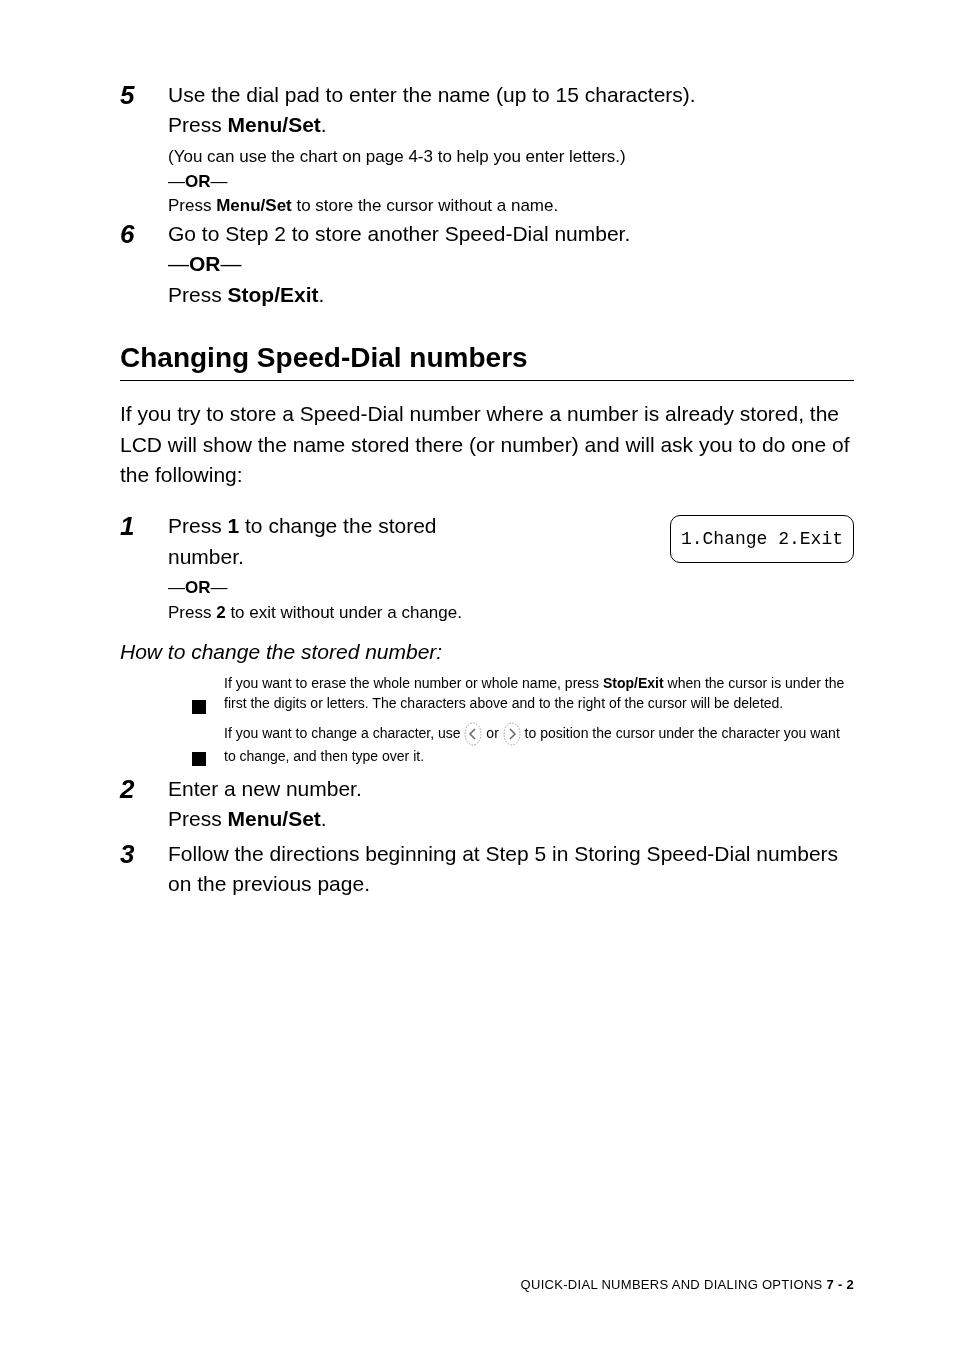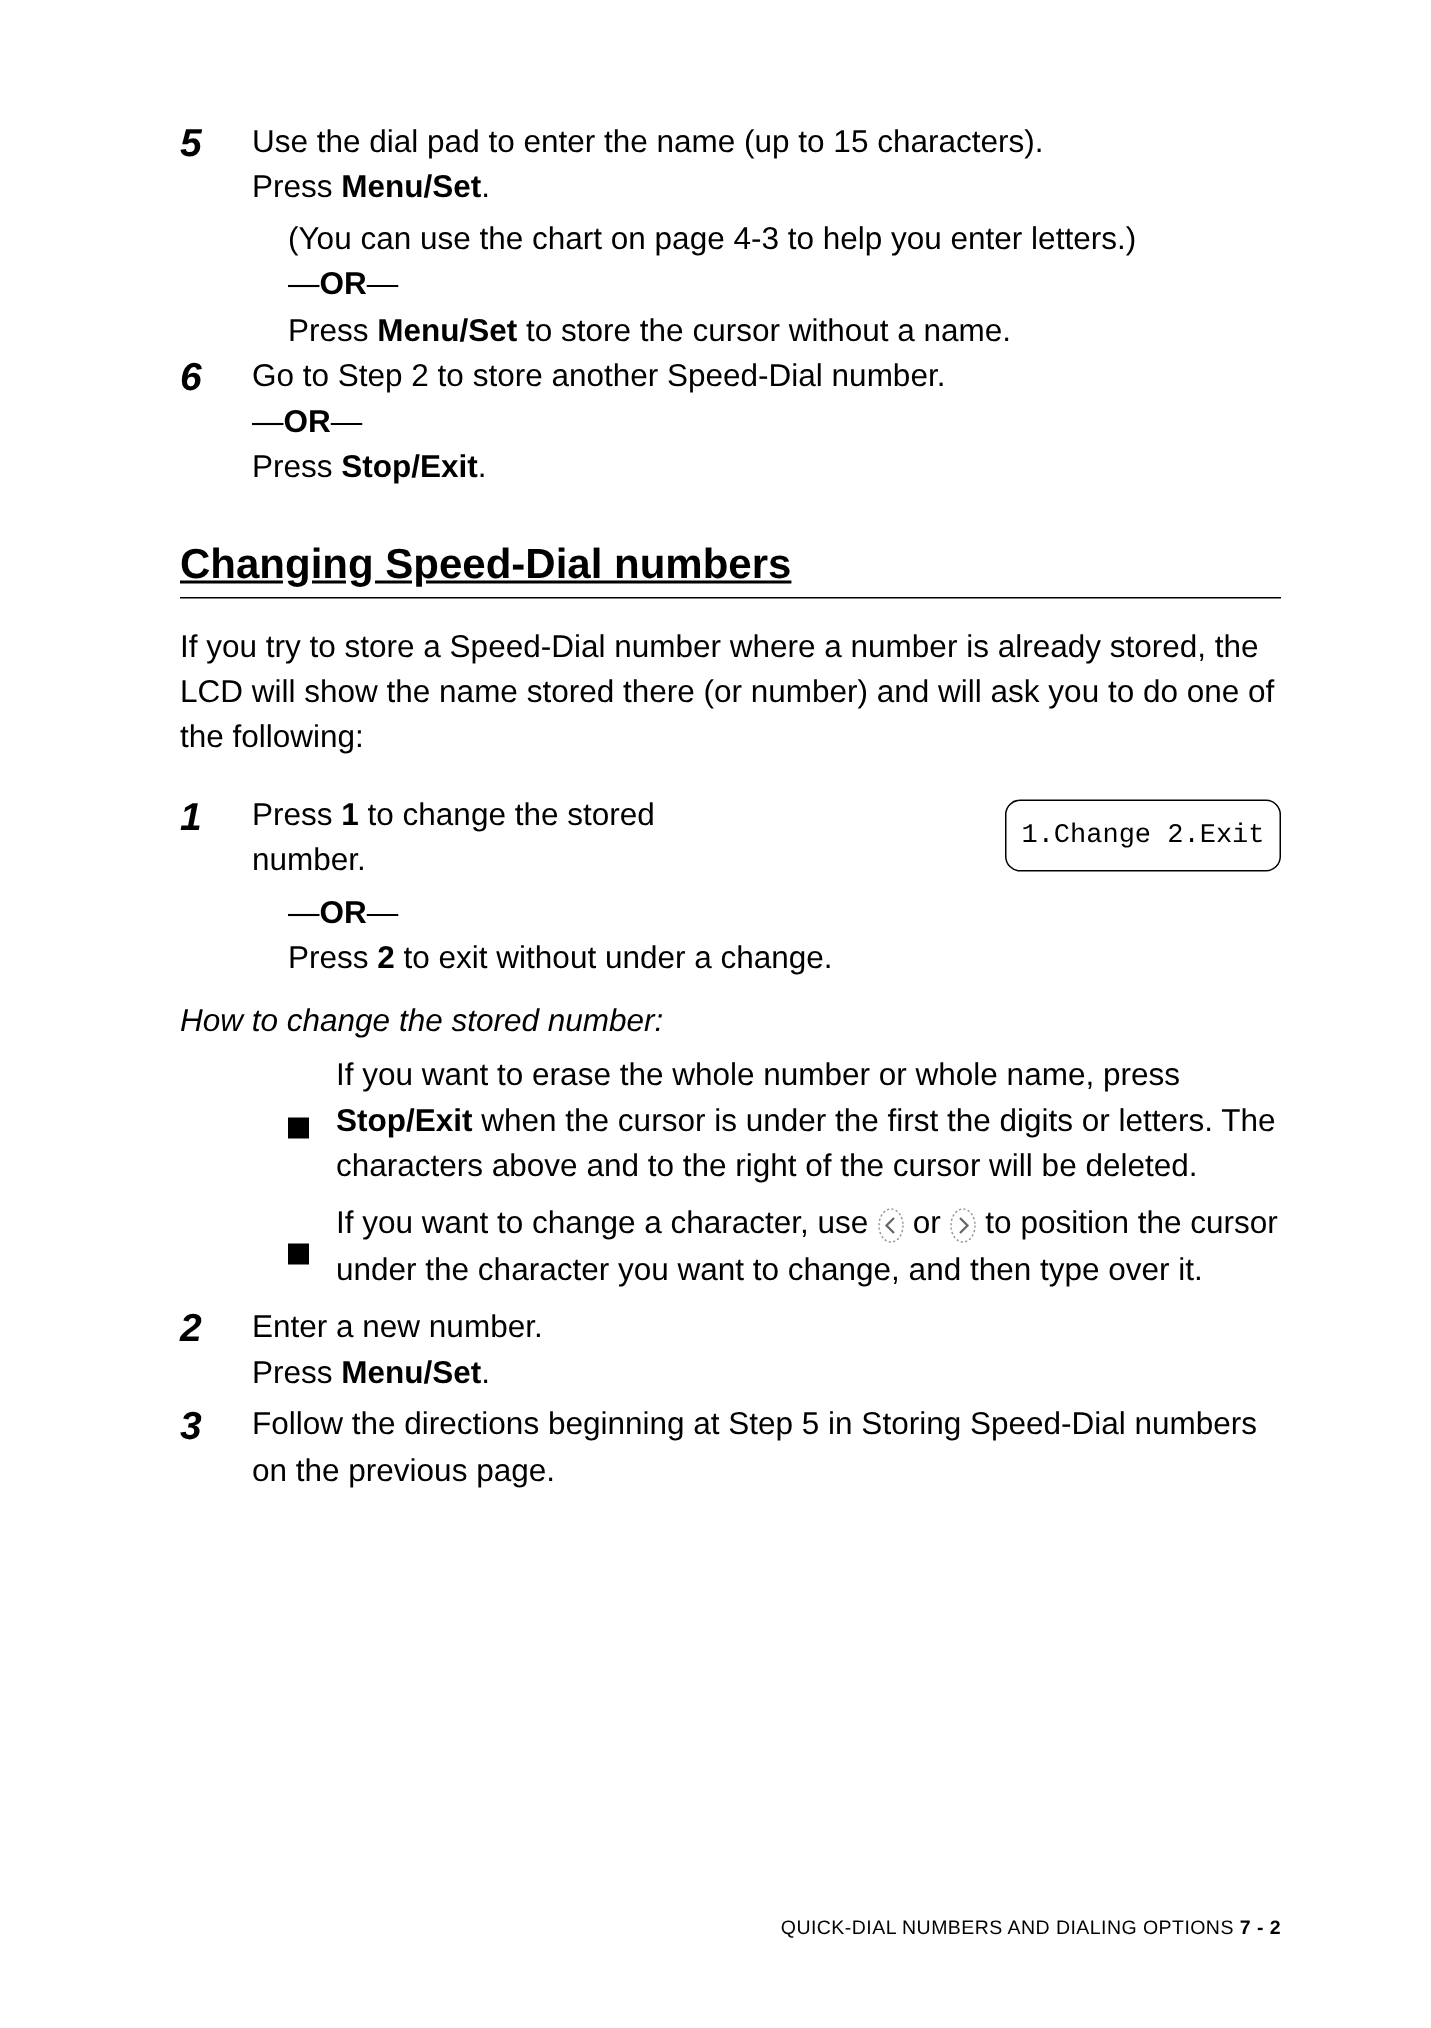--- a/index.html
+++ b/index.html
@@ -27,33 +27,32 @@
       font-size: 26px;
       width: 48px;
       flex-shrink: 0;
       line-height: 1.2;
     }
     .step-body {
       font-size: 21px;
       line-height: 1.45;
     }
     .step-body-indent {
-      margin-left: 72px;
-      font-size: 21px;
+      margin-left: 48px;
+      font-size: 17px;
       line-height: 1.45;
     }
     .bold {
       font-weight: bold;
     }
     .section-heading {
       font-size: 28px;
       font-weight: bold;
       margin-top: 32px;
       margin-bottom: 6px;
-      text-decoration: underline;
     }
     .section-rule {
       border: none;
       border-top: 1.5px solid #000;
       margin-bottom: 18px;
     }
     .intro-para {
       font-size: 21px;
       line-height: 1.45;
       margin-bottom: 21px;
@@ -75,23 +74,23 @@
     }
     .italic-line {
       font-style: italic;
       font-size: 21px;
       line-height: 1.5;
       margin-top: 10px;
       margin-bottom: 6px;
     }
     .bullet-row {
       display: flex;
-      align-items: center;
+      align-items: flex-end;
       margin-left: 72px;
-      font-size: 21px;
+      font-size: 14px;
       line-height: 1.45;
       margin-bottom: 8px;
     }
     .bullet-square {
       width: 14px;
       height: 14px;
       background: #000;
       flex-shrink: 0;
       margin-top: 8px;
       margin-right: 18px;

